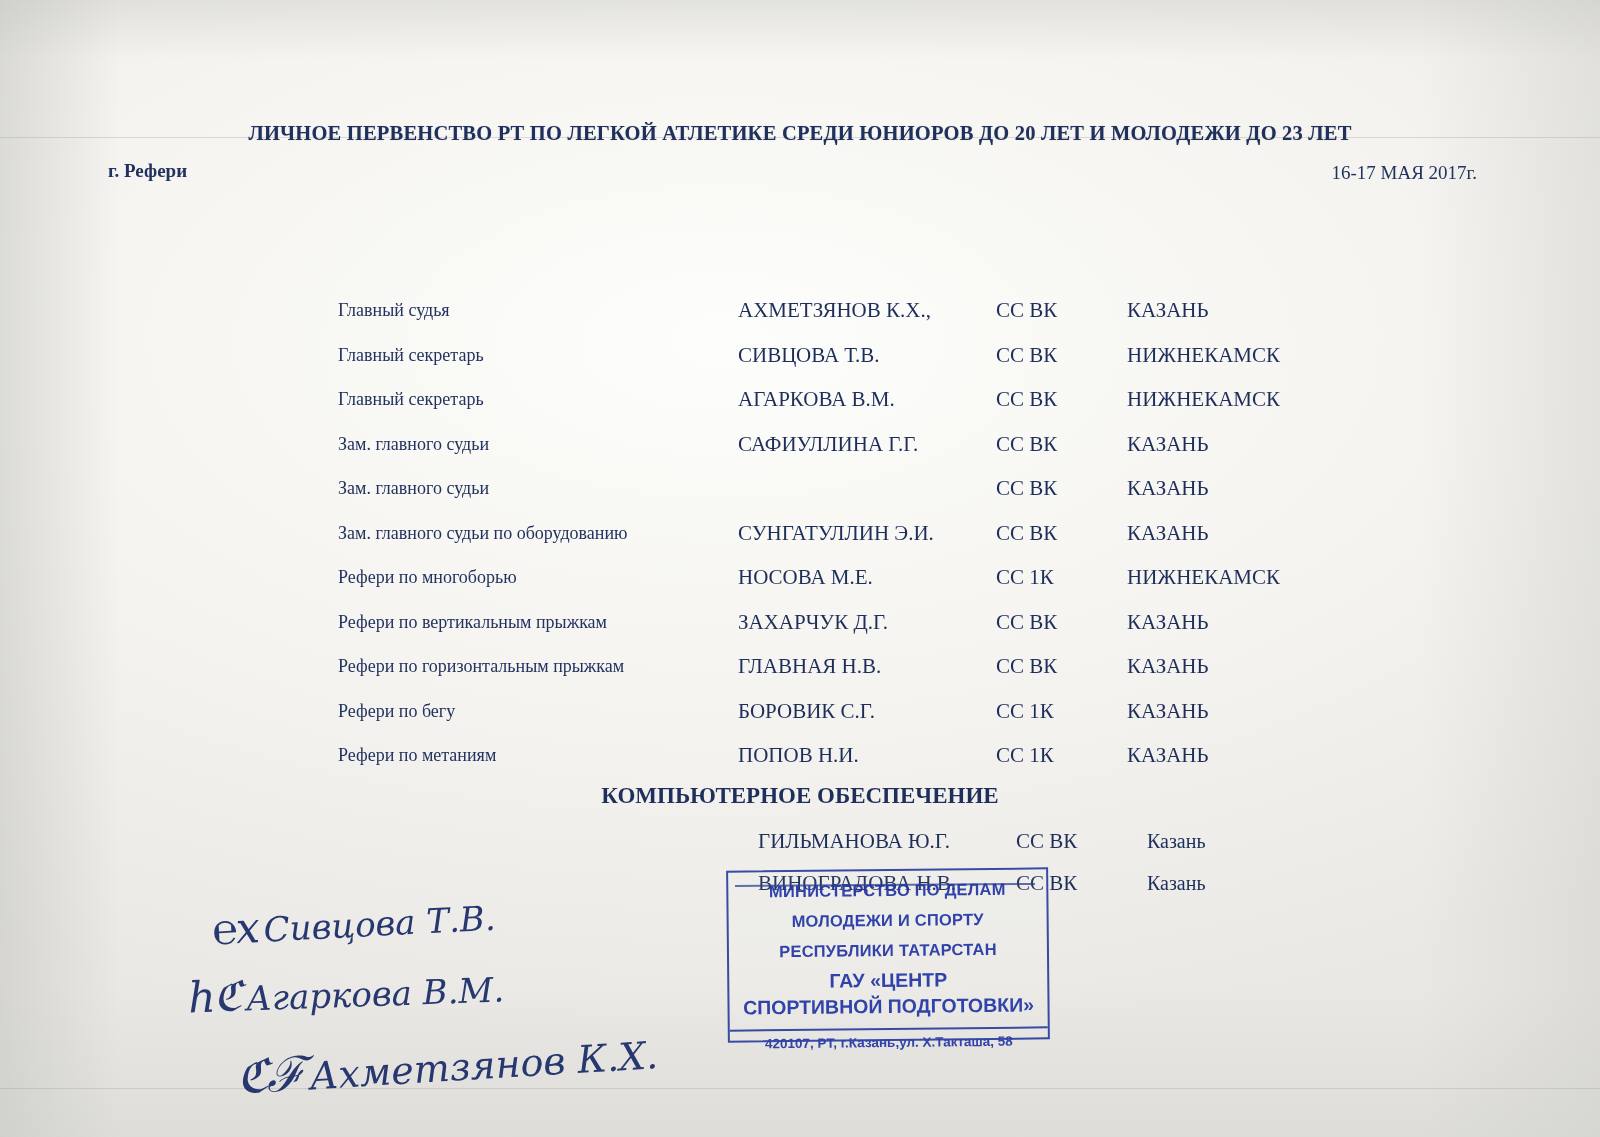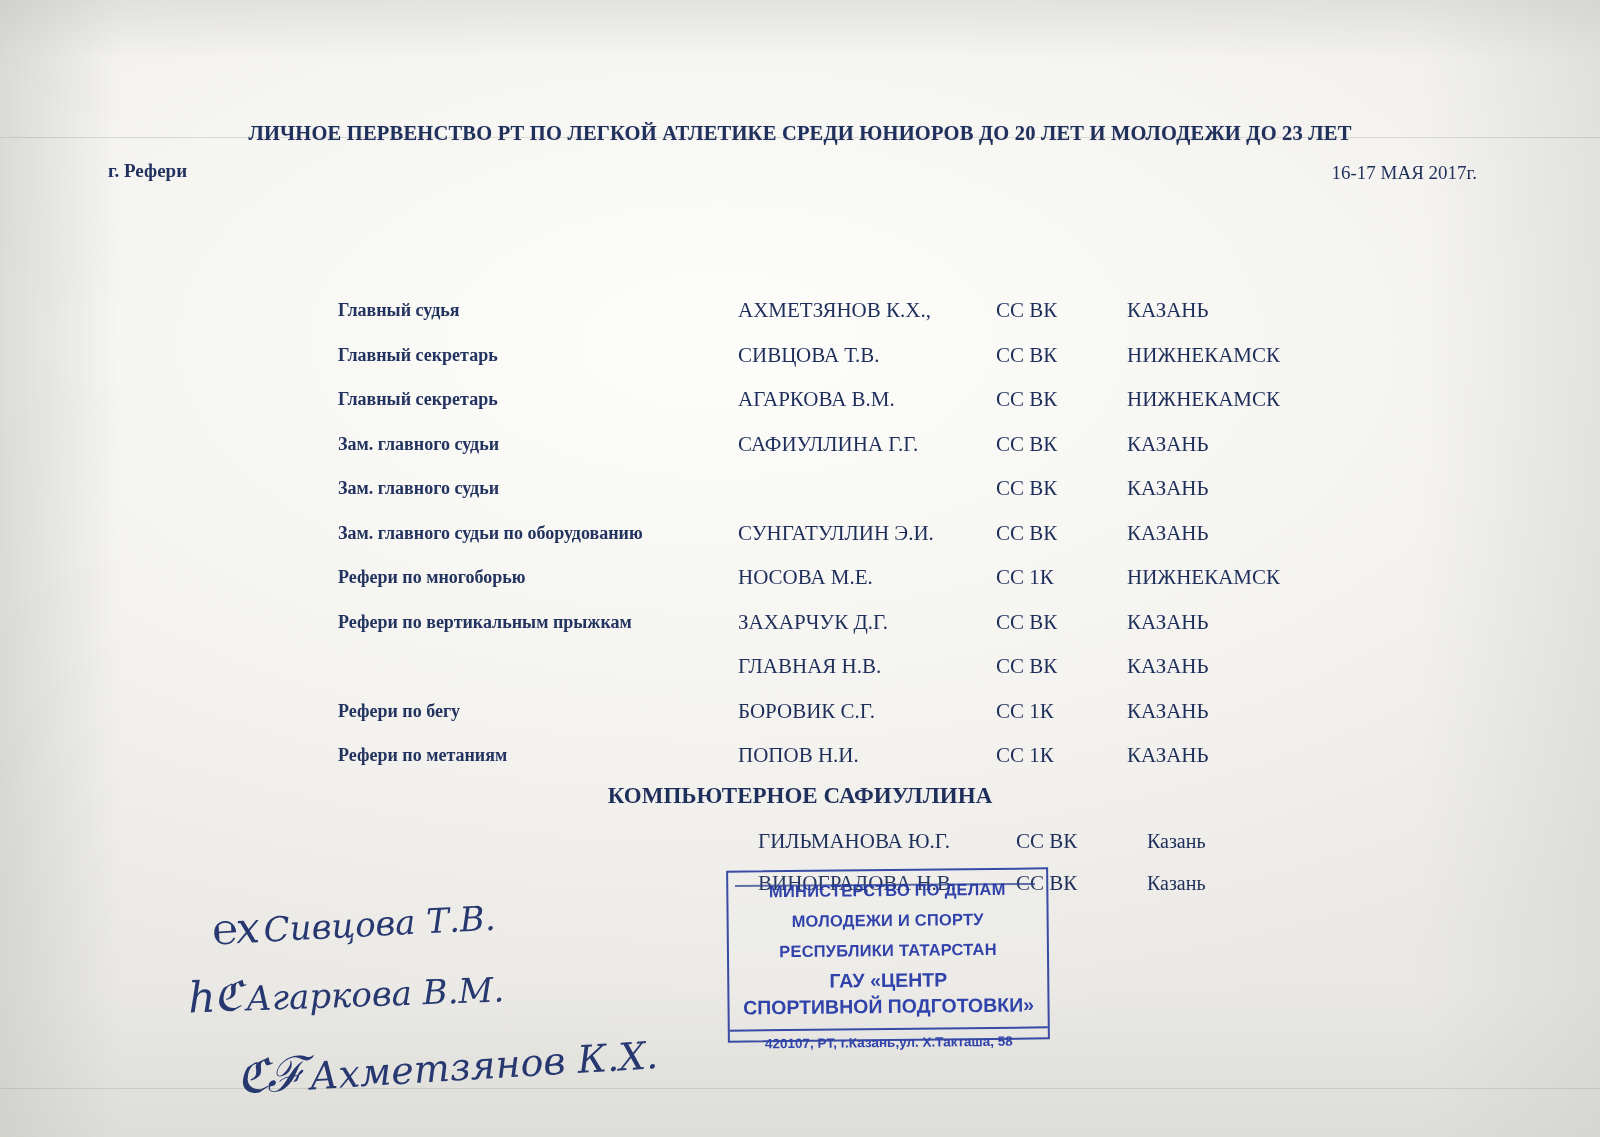--- a/index.html
+++ b/index.html
@@ -100,21 +100,21 @@
   }
   .row {
     position: relative;
     height: 44.5px;
     line-height: 44.5px;
   }
   .c-role {
     position: absolute;
     left: 338px;
     font-size: 18px;
-    font-weight: bold;
+    font-weight: normal;
     color: #23335f;
     white-space: nowrap;
   }
   .c-name {
     position: absolute;
     left: 738px;
     font-size: 21px;
     color: #1e2e5a;
     white-space: nowrap;
   }
@@ -282,39 +282,40 @@
       <span class="c-cat">СС 1К</span>
       <span class="c-city">НИЖНЕКАМСК</span>
     </div>
     <div class="row">
       <span class="c-role">Рефери по вертикальным прыжкам</span>
       <span class="c-name">ЗАХАРЧУК Д.Г.</span>
       <span class="c-cat">СС ВК</span>
       <span class="c-city">КАЗАНЬ</span>
     </div>
     <div class="row">
+      <span class="c-role">Рефери по горизонтальным прыжкам</span>
       <span class="c-name">ГЛАВНАЯ Н.В.</span>
       <span class="c-cat">СС ВК</span>
       <span class="c-city">КАЗАНЬ</span>
     </div>
     <div class="row">
       <span class="c-role">Рефери по бегу</span>
       <span class="c-name">БОРОВИК С.Г.</span>
       <span class="c-cat">СС 1К</span>
       <span class="c-city">КАЗАНЬ</span>
     </div>
     <div class="row">
       <span class="c-role">Рефери по метаниям</span>
       <span class="c-name">ПОПОВ Н.И.</span>
       <span class="c-cat">СС 1К</span>
       <span class="c-city">КАЗАНЬ</span>
     </div>
   </div>
 
-  <div class="section-title" id="computer-title">КОМПЬЮТЕРНОЕ САФИУЛЛИНА</div>
+  <div class="section-title" id="computer-title">КОМПЬЮТЕРНОЕ ОБЕСПЕЧЕНИЕ</div>
 
   <div class="comp-list">
     <div class="row">
       <span class="c-name">ГИЛЬМАНОВА Ю.Г.</span>
       <span class="c-cat">СС ВК</span>
       <span class="c-city">Казань</span>
     </div>
     <div class="row">
       <span class="c-name">ВИНОГРАДОВА Н.В.</span>
       <span class="c-cat">СС ВК</span>

